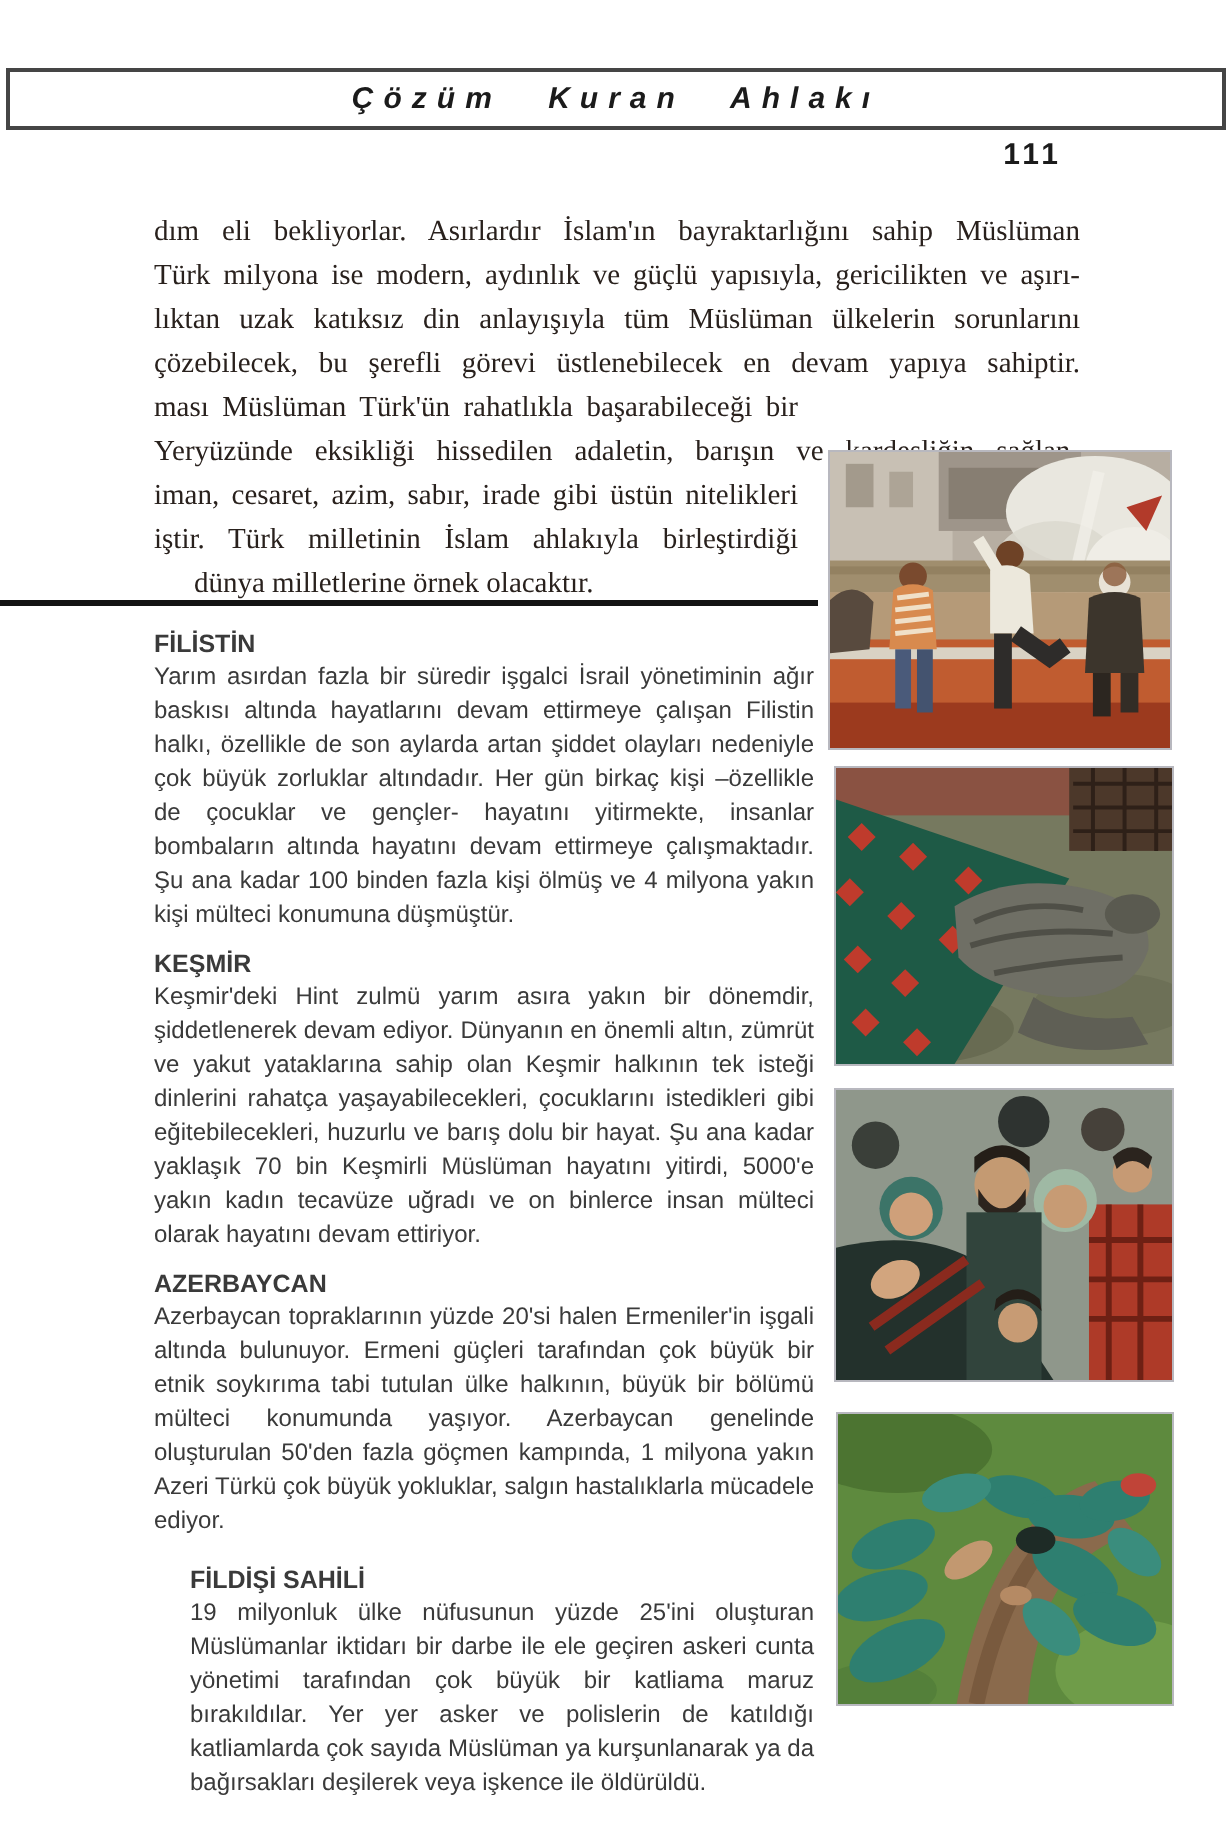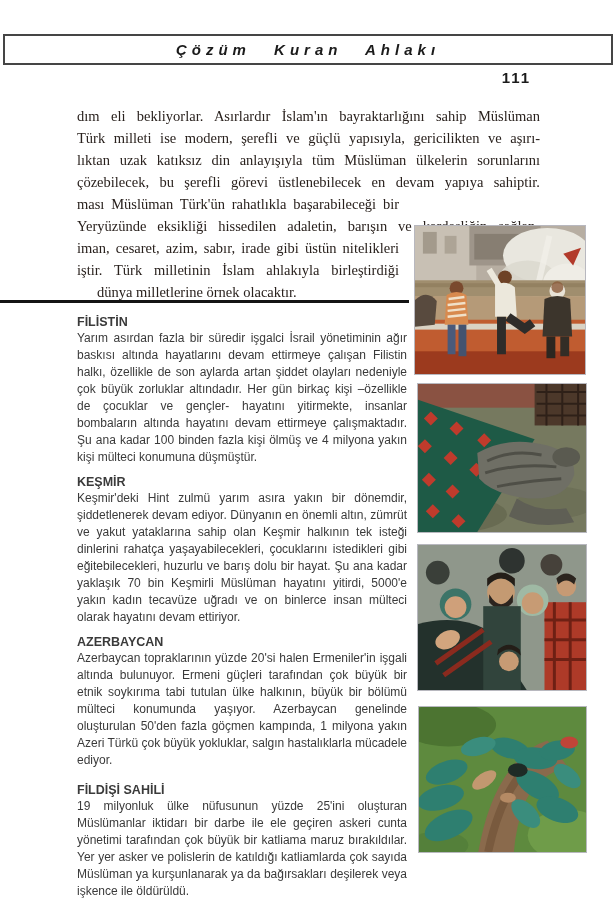--- a/index.html
+++ b/index.html
@@ -23,21 +23,21 @@
   .iline.wide{width:463px;}
   .iline.narrow{width:322px;}
   .iline.lastline{text-align-last:left;margin-left:20px;}
 
   
   .rule{position:absolute;left:0;top:300px;width:409px;height:3px;background:#141414;}
 
   
   .sections{position:absolute;left:77px;top:314px;width:330px;color:#3a3a3a;}
   .section{margin:0 0 8px 0;}
-  .section.gap-top{margin-top:13px;}
+  .section.gap-top{margin-top:13px;margin-left:18px;}
   .section-heading{font-size:12.5px;font-weight:bold;line-height:16px;margin:0;}
   .section-body{font-size:12px;font-weight:normal;line-height:17px;margin:0;
                 text-align:justify;}
 
   
   .photo{position:absolute;box-sizing:border-box;border:1px solid #b8b8bf;
          background:#888;}
   .photo svg{display:block;width:100%;height:100%;}
   .photo-1{left:414px;top:225px;width:172px;height:150px;}
   .photo-2{left:417px;top:383px;width:170px;height:150px;}
@@ -49,21 +49,21 @@
 
 <div class="page">
 
   <div class="header-box">
     <div class="header-title">Çözüm Kuran Ahlakı</div>
     <div class="page-number">111</div>
   </div>
 
   <div class="intro">
     <div class="iline wide">dım eli bekliyorlar. Asırlardır İslam'ın bayraktarlığını sahip Müslüman</div>
-    <div class="iline wide">Türk milleti ise modern, şerefli ve güçlü yapısıyla, gericilikten ve aşırı-</div>
+    <div class="iline wide">Türk milyona ise modern, aydınlık ve güçlü yapısıyla, gericilikten ve aşırı-</div>
     <div class="iline wide">lıktan uzak katıksız din anlayışıyla tüm Müslüman ülkelerin sorunlarını</div>
     <div class="iline wide">çözebilecek, bu şerefli görevi üstlenebilecek en devam yapıya sahiptir.</div>
     <div class="iline narrow">ması Müslüman Türk'ün rahatlıkla başarabileceği bir</div>
     <div class="iline wide">Yeryüzünde eksikliği hissedilen adaletin, barışın ve kardeşliğin sağlan-</div>
     <div class="iline narrow">iman, cesaret, azim, sabır, irade gibi üstün nitelikleri</div>
     <div class="iline narrow">iştir. Türk milletinin İslam ahlakıyla birleştirdiği</div>
     <div class="iline narrow lastline">dünya milletlerine örnek olacaktır.</div>
   </div>
 
   <div class="rule"></div>

